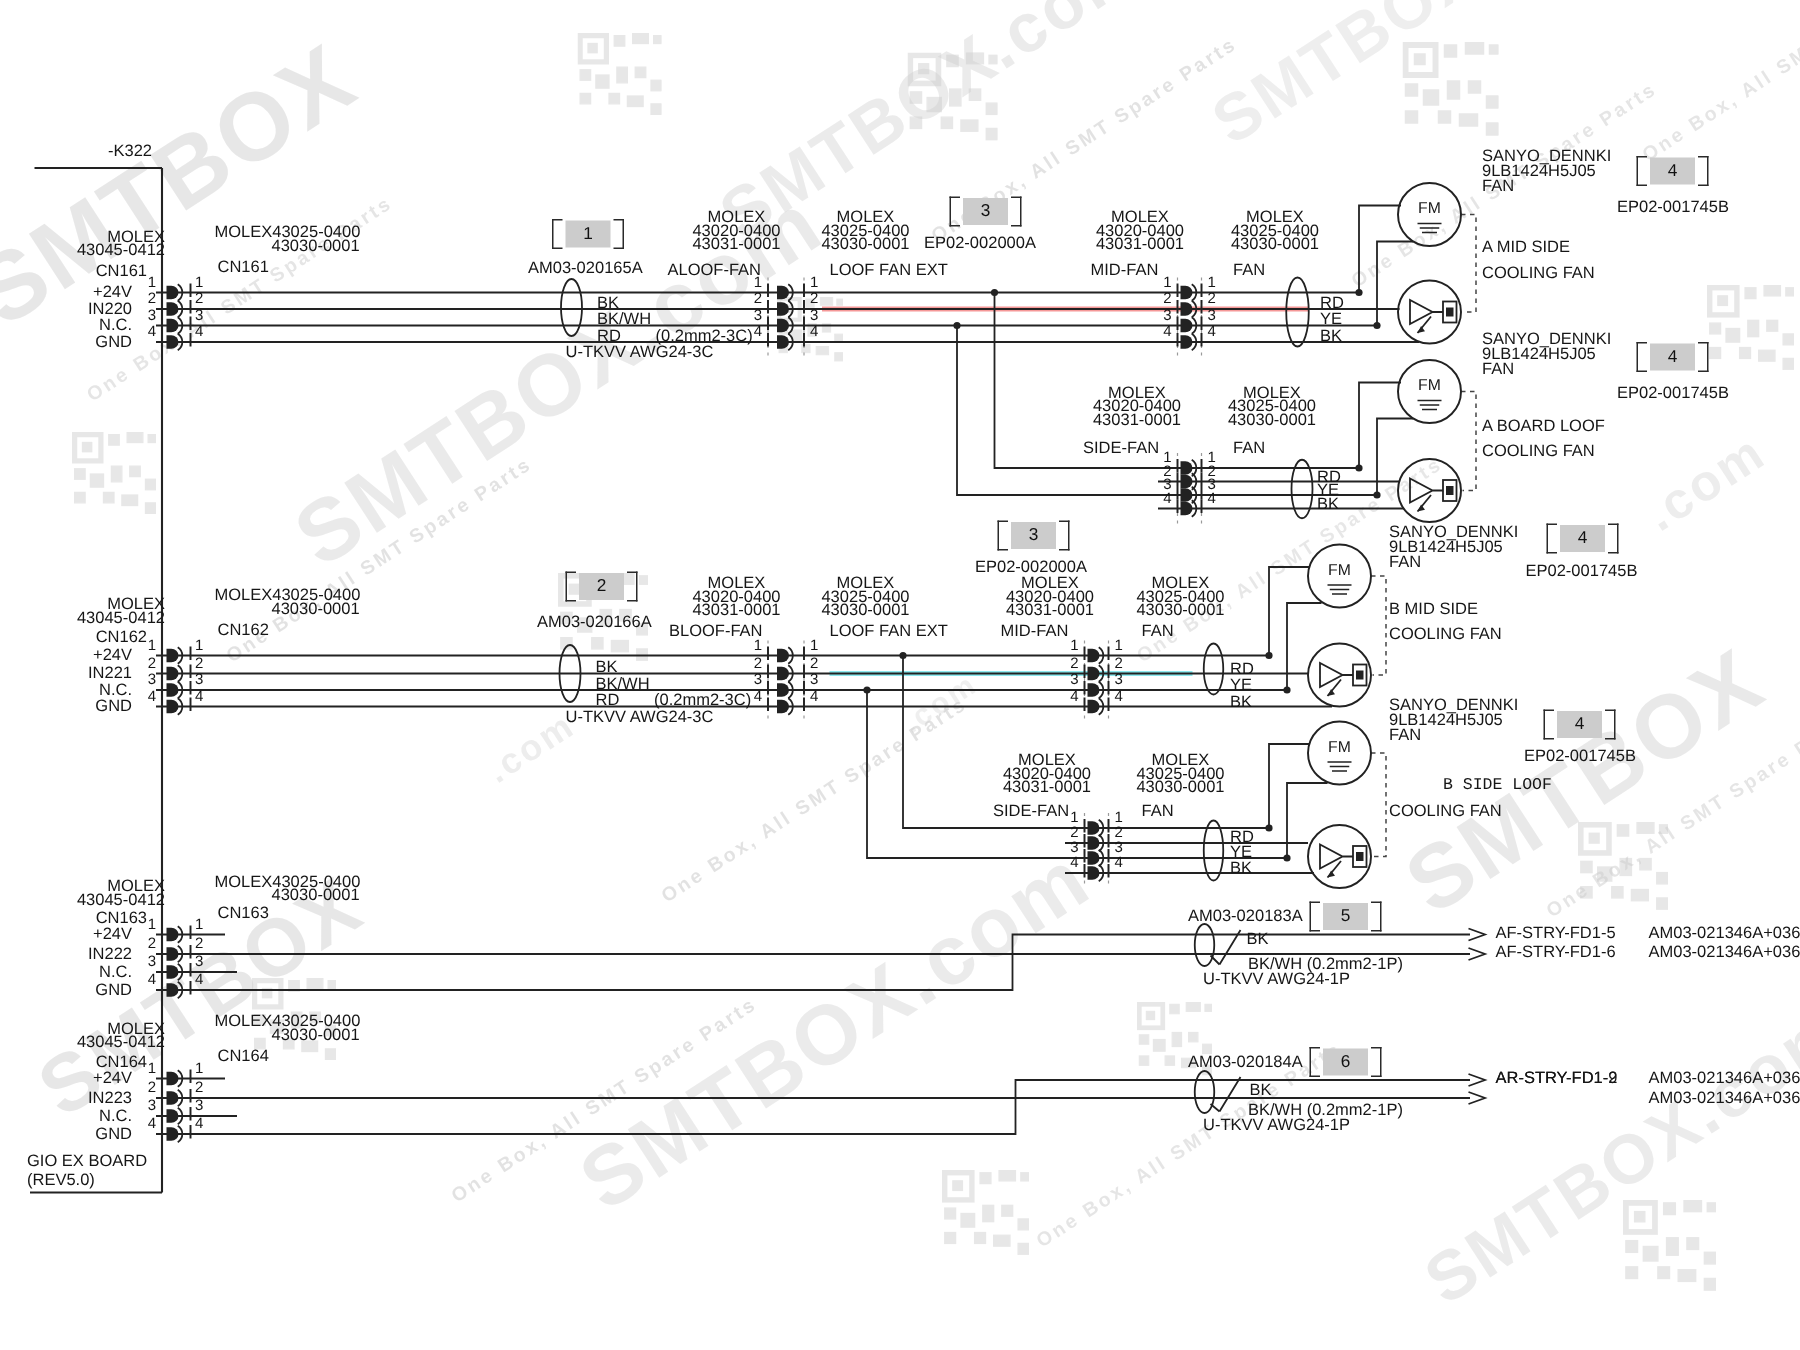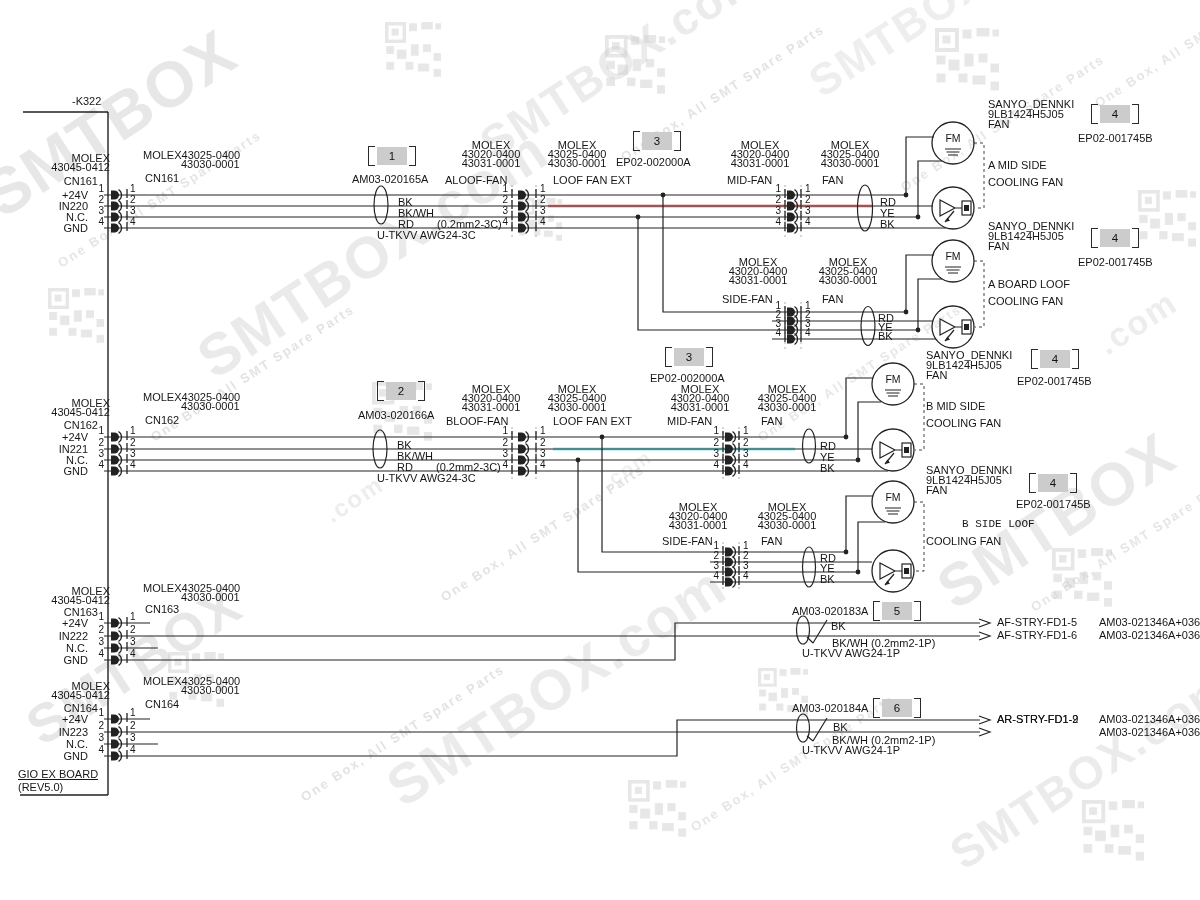--- a/index.html
+++ b/index.html
@@ -496,21 +496,21 @@
       <div class="lb" style="left: 761px; top: 416px;">FAN</div>
       <div class="lb" style="left: 658px; top: 502px; width: 80px; text-align: center;">MOLEX</div>
       <div class="lb" style="left: 658px; top: 511px; width: 80px; text-align: center;">43020-0400</div>
       <div class="lb" style="left: 658px; top: 520px; width: 80px; text-align: center;">43031-0001</div>
       <div class="lb" style="left: 662px; top: 536px;">SIDE-FAN</div>
       <div class="lb" style="left: 747px; top: 502px; width: 80px; text-align: center;">MOLEX</div>
       <div class="lb" style="left: 747px; top: 511px; width: 80px; text-align: center;">43025-0400</div>
       <div class="lb" style="left: 747px; top: 520px; width: 80px; text-align: center;">43030-0001</div>
       <div class="lb" style="left: 761px; top: 536px;">FAN</div>
       <div class="lb" style="left: 72px; top: 96px;">-K322</div>
-      <div class="lb" style="left: 18px; top: 769px; text-decoration: underline;">GIO EX BOARD</div>
+      <div class="lb" style="left: 18px; top: 769px;">GIO EX BOARD</div>
       <div class="lb" style="left: 18px; top: 782px;">(REV5.0)</div>
       <div class="lb" style="left: 352px; top: 174px;">AM03-020165A</div>
       <div class="lb" style="left: 398px; top: 197px;">BK</div>
       <div class="lb" style="left: 398px; top: 208px;">BK/WH</div>
       <div class="lb" style="left: 398px; top: 219px;">RD</div>
       <div class="lb" style="left: 437px; top: 219px;">(0.2mm2-3C)</div>
       <div class="lb" style="left: 377px; top: 230px;">U-TKVV AWG24-3C</div>
       <div class="lb" style="left: 616px; top: 157px;">EP02-002000A</div>
       <div class="lb" style="left: 880px; top: 197px;">RD</div>
       <div class="lb" style="left: 880px; top: 208px;">YE</div>

